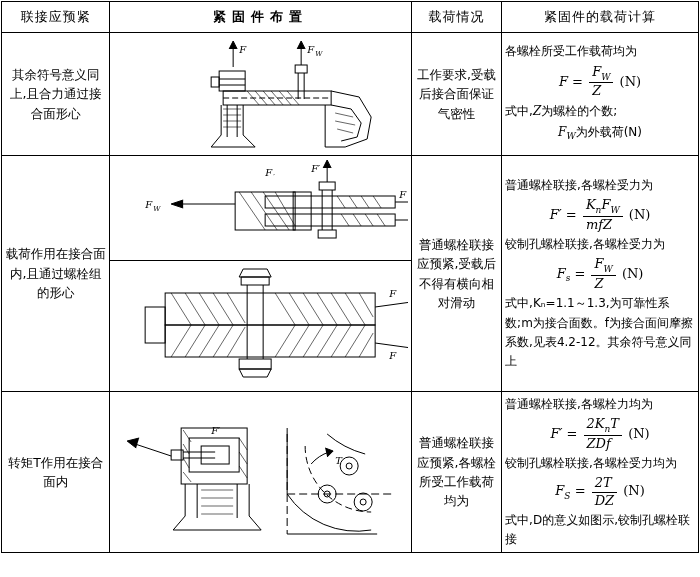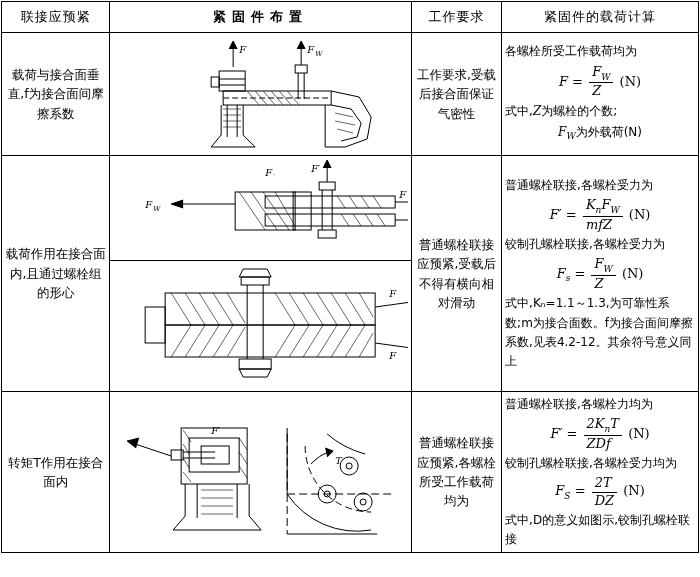--- a/index.html
+++ b/index.html
@@ -104,26 +104,26 @@
     <col class="col-a">
         <col class="col-b">
         <col class="col-c">
         <col class="col-d">
   </colgroup>
 
   <tbody>
         <tr>
     <th class="hdr">联接应预紧</th>
     <th class="hdr spaced">紧固件布置</th>
-    <th class="hdr">工作要求</th>
+    <th class="hdr">载荷情况</th>
     <th class="hdr">紧固件的载荷计算</th>
   </tr>
 
   <tr class="r1">
-    <td class="cell-text">载荷与接合面垂直,f为接合面间摩擦系数</td>
+    <td class="cell-text">其余符号意义同上,且合力通过接合面形心</td>
     <td>
       <div class="figwrap">
         <svg class="fig" viewBox="0 0 290 118" width="290" height="118" xmlns="http://www.w3.org/2000/svg">
           <g stroke="#000" fill="none" stroke-width="1">
 
             <line x1="118" y1="8" x2="118" y2="32"></line>
             <path d="M114,14 L118,6 L122,14" fill="#000"></path>
 
             <line x1="186" y1="8" x2="186" y2="30"></line>
             <path d="M182,14 L186,6 L190,14" fill="#000"></path>

